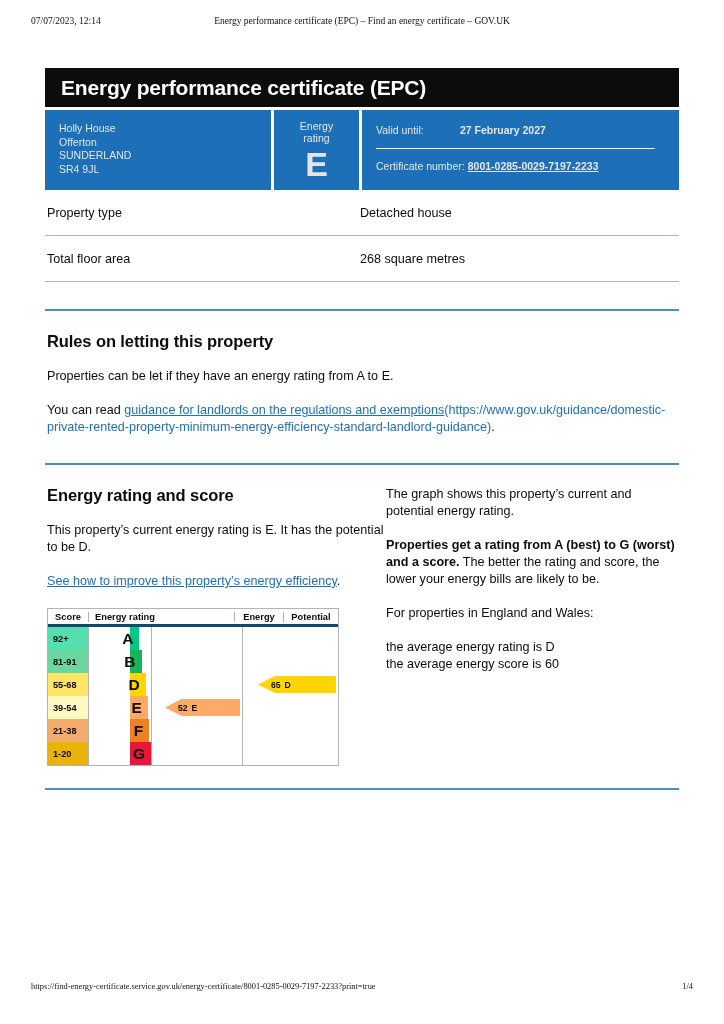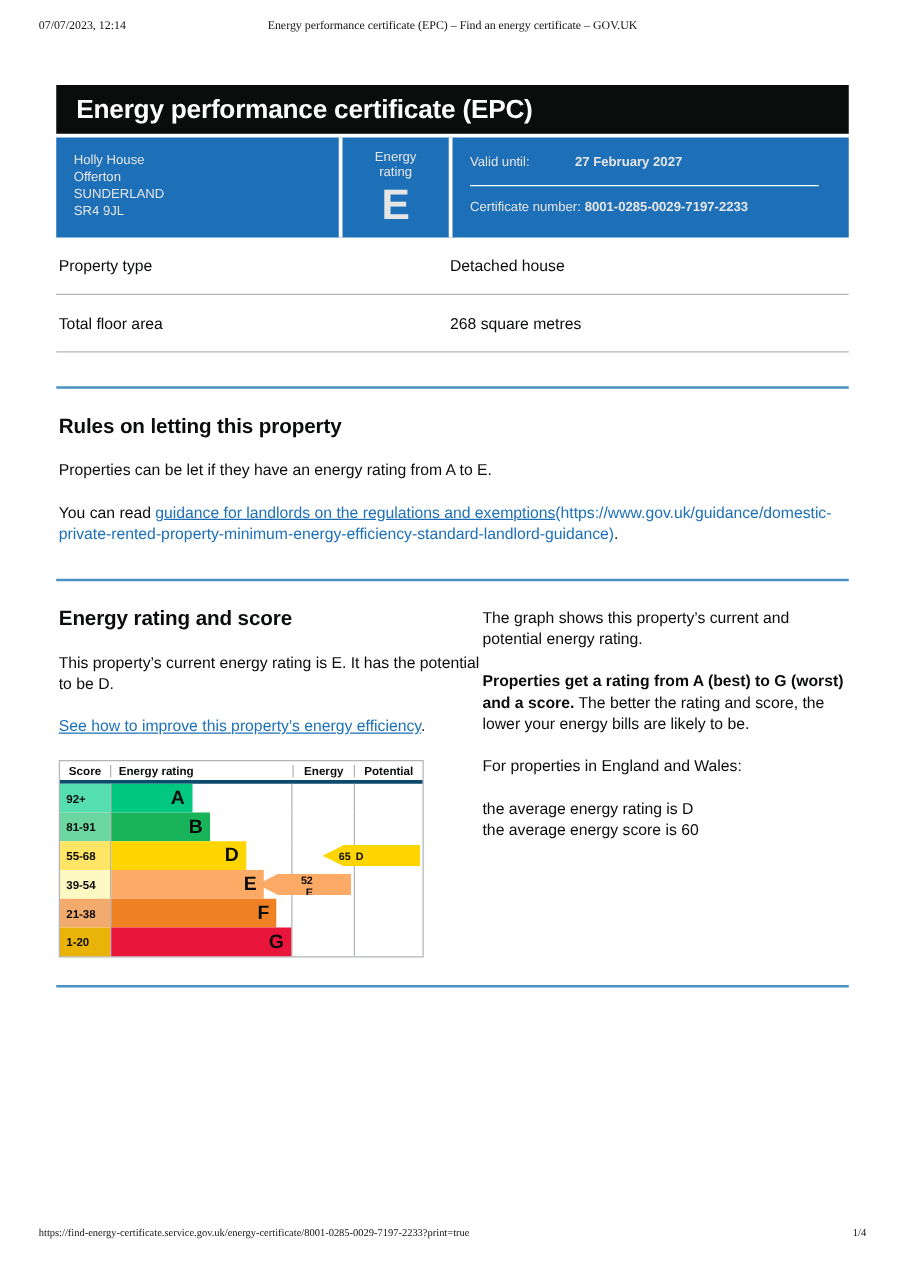--- a/index.html
+++ b/index.html
@@ -140,21 +140,21 @@
   .b-rule {
     height: 1px;
     background: #ffffff;
     margin: 12px 10px 11px 0;
   }
   .b-cert {
     font-size: 10.5px;
     white-space: nowrap;
   }
   .b-cert .lbl { margin-right: 3px; }
-  .b-cert .val { font-weight: bold; }
+  .b-cert .val { font-weight: bold; text-decoration: underline; }
 
   
   .def-row {
     display: flex;
     align-items: flex-start;
     padding: 16px 0 15px 2px;
     border-bottom: 1px solid #b1b4b6;
     font-size: 12.6px;
   }
   .def-row .dt { width: 313px; }
@@ -232,20 +232,21 @@
   .epc-head .h-potential {
     width: 54px;
     text-align: center;
     box-sizing: border-box;
   }
   .epc-body { position: relative; }
   .epc-row {
     display: flex;
     height: 23px;
     align-items: stretch;
+    gap: 41px;
   }
   .epc-score {
     width: 41px;
     box-sizing: border-box;
     padding-left: 5px;
     display: flex;
     align-items: center;
     font-size: 9.2px;
     font-weight: bold;
     color: #0b0c0c;
@@ -292,21 +293,20 @@
     padding-right: 5px;
     white-space: nowrap;
     box-sizing: border-box;
     clip-path: polygon(0% 50%, 22% 0%, 100% 0%, 100% 100%, 22% 100%);
   }
   .marker .m-score { margin-right: 4px; }
   .marker-current {
     right: 2px;
     left: -28px;
     background: #fcaa65;
-    flex-direction: column;
   }
   .marker-potential {
     right: 2px;
     left: -26px;
     background: #ffd500;
   }
 </style>
 </head>
 <body>
 

